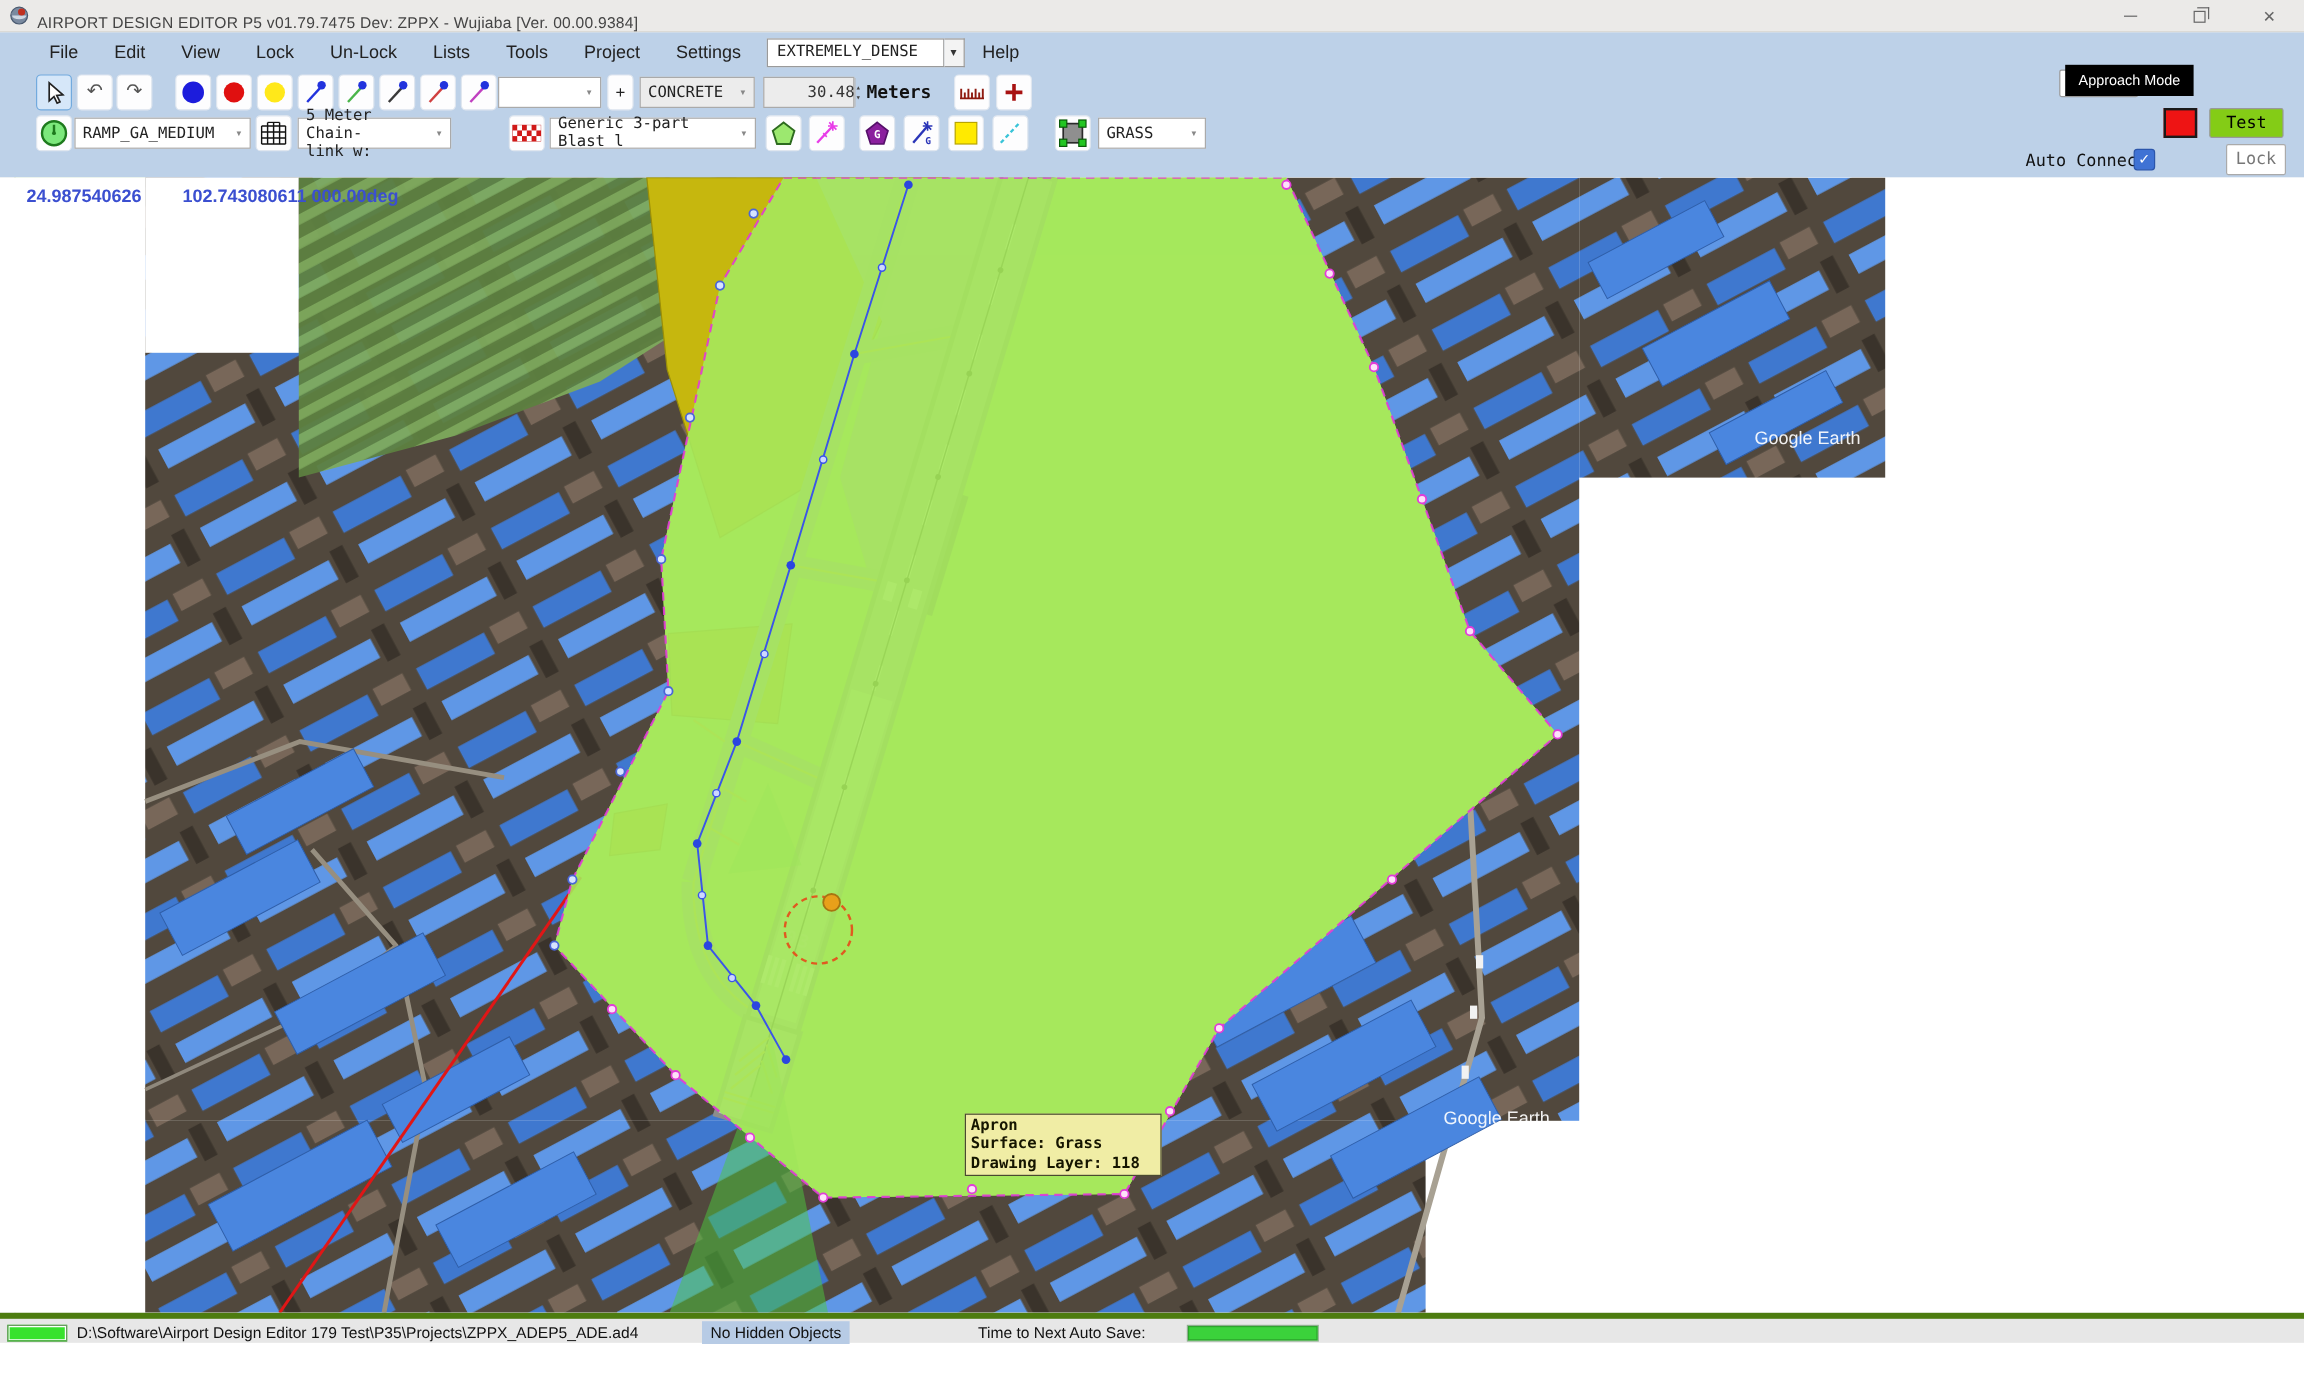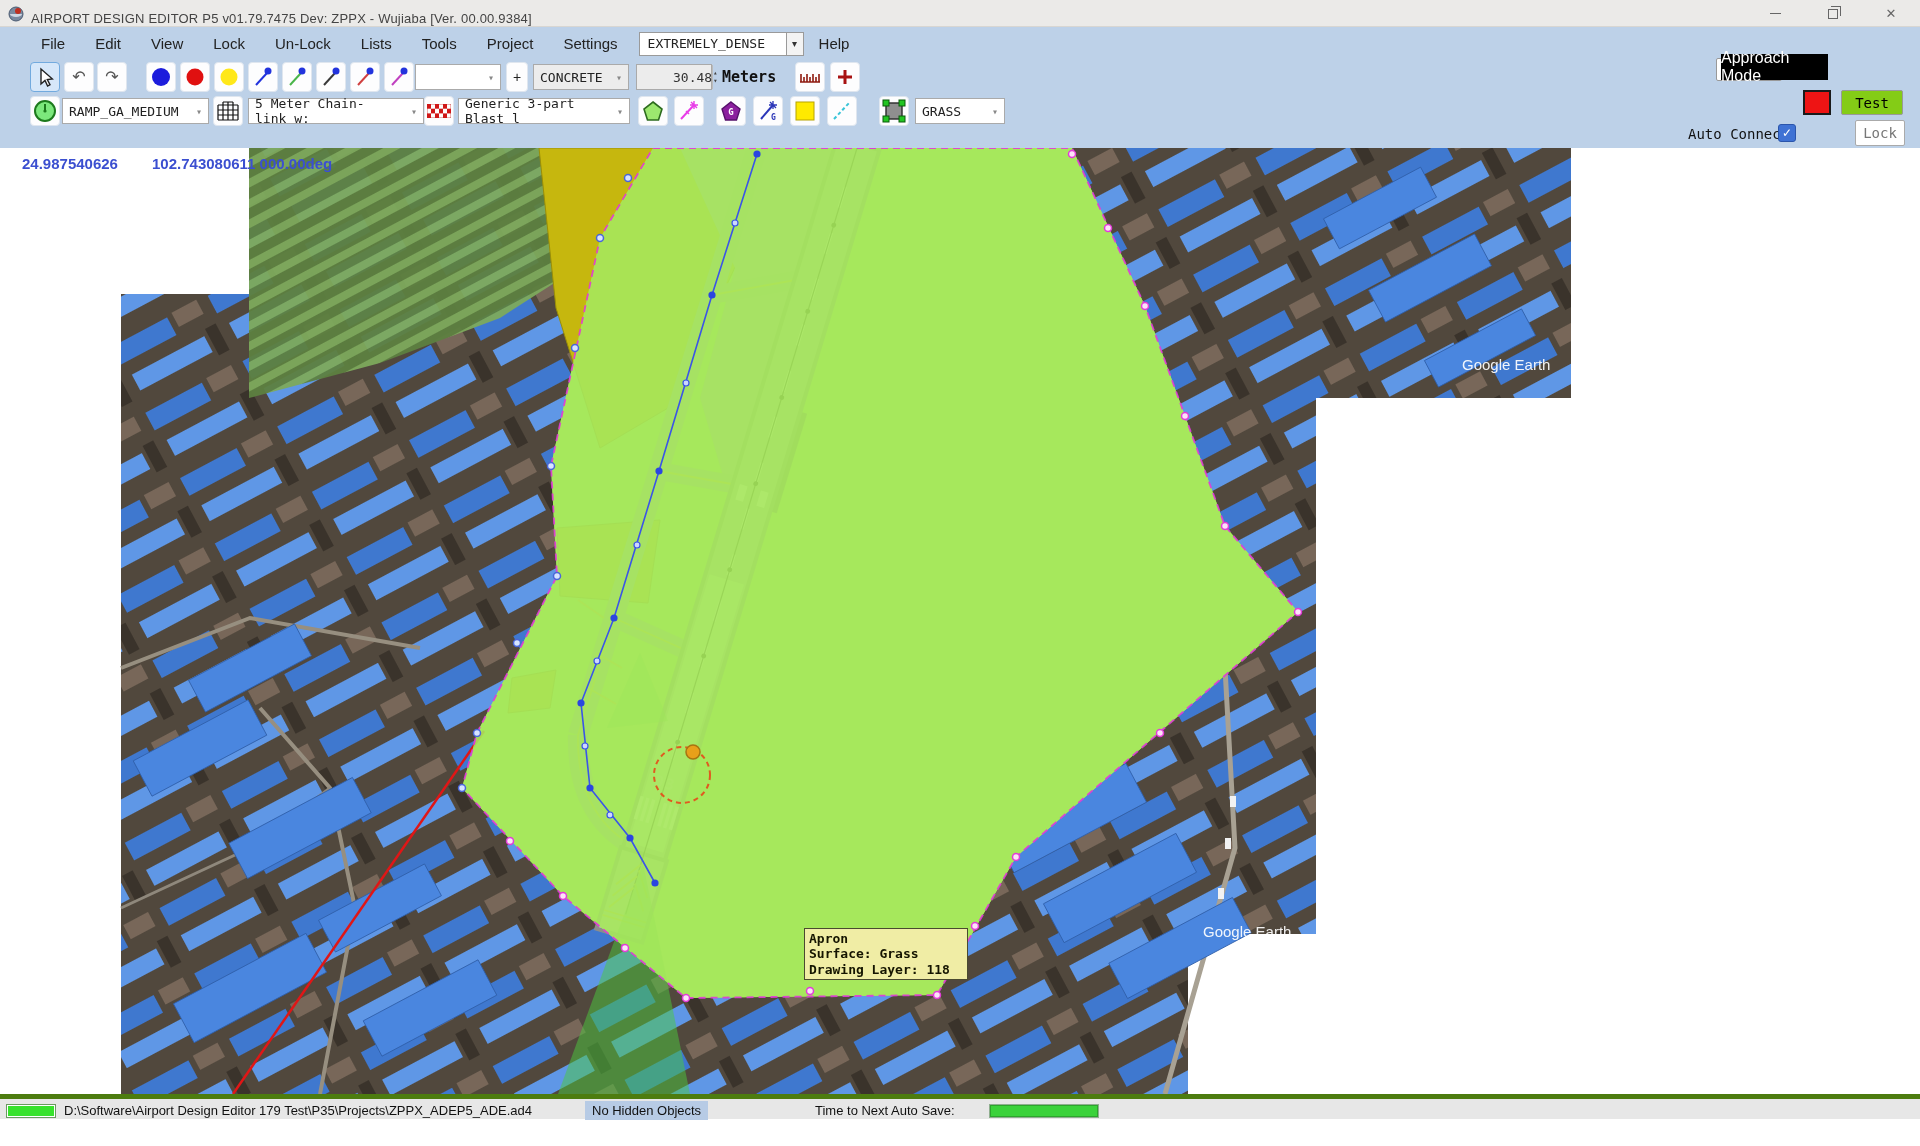--- a/index.html
+++ b/index.html
@@ -48,21 +48,21 @@
   .spinner .val { flex:1; text-align:center; color:#333;margin-left:36px; }
   .spinner .arrows { width:15px; height:24px; border-left:1px solid #bbb; display:flex;
              flex-direction:column; align-items:center; justify-content:center; font-size:7px; color:#444; }
   .tb-label { position:absolute; top:8px; font-family:"DejaVu Sans Mono", monospace; font-weight:bold;
               font-size:15px; color:#111; }
 
   .compile-btn { position:absolute; left:1716px; top:4px; width:66px; height:23px; background:#fff;
                  border:1px solid #999; border-radius:2px; font-family:"DejaVu Sans Mono", monospace;
                  font-size:13px; display:flex; align-items:center; justify-content:center; }
   .approach-btn { position:absolute; left:1721px; top:1px; width:107px; height:26px; background:#000;
-                 color:#fff; font-size:16px; display:flex; align-items:center; justify-content:center; }
+                 color:#fff; font-size:12px; display:flex; align-items:center; justify-content:center; }
   .color-swatch-red { position:absolute; left:1803px; top:63px; width:28px; height:25px; background:#ee1414;
                  border:2px solid #1a1a1a; }
   .test-btn { position:absolute; left:1841px; top:63px; width:62px; height:25px; background:#84cc16;
               border:1px solid #999; border-radius:2px; font-family:"DejaVu Sans Mono", monospace;
               font-size:14px; display:flex; align-items:center; justify-content:center; }
   .autoconnect-label { position:absolute; left:1688px; top:99px; font-family:"DejaVu Sans Mono", monospace;
               font-size:14px; color:#111; }
   .checkbox { position:absolute; left:1778px; top:97px; width:18px; height:18px; background:#3f72d4;
               border-radius:3px; color:#fff; font-size:12px; display:flex; align-items:center;
               justify-content:center; border:1px solid #2b55ab; }
@@ -248,21 +248,21 @@
       </div>
       <div class="combo" style="left:62px; width:147px;">
           <span>RAMP_GA_MEDIUM</span>
           <span class="cararea">▾</span>
         </div>
       <div class="tb-btn" style="left:213px;">
         <svg width="22" height="20">
             <path d="M1 4 H21 M1 9 H21 M1 14 H21 M1 19 H21 M1 4 V19 M6 1 V19 M11 1 V19 M16 1 V19 M21 4 V19 M6 1 H16" stroke="#111" stroke-width="1.2" fill="none"></path>
           </svg>
       </div>
-      <div class="combo" style="left:248px; width:176px;gap:40px;">
+      <div class="combo" style="left:248px; width:128px;gap:40px;">
           <span>5 Meter Chain-link w:</span>
           <span class="cararea">▾</span>
         </div>
       <div class="tb-btn" style="left:424px;">
         <svg width="24" height="14">
           <rect width="24" height="14" fill="#fff" stroke="#b00" stroke-width="0.6"></rect>
           <g fill="#d01818">
               <rect x="0" y="0" width="4" height="4.7"></rect>
               <rect x="8" y="0" width="4" height="4.7"></rect>
               <rect x="16" y="0" width="4" height="4.7"></rect>

